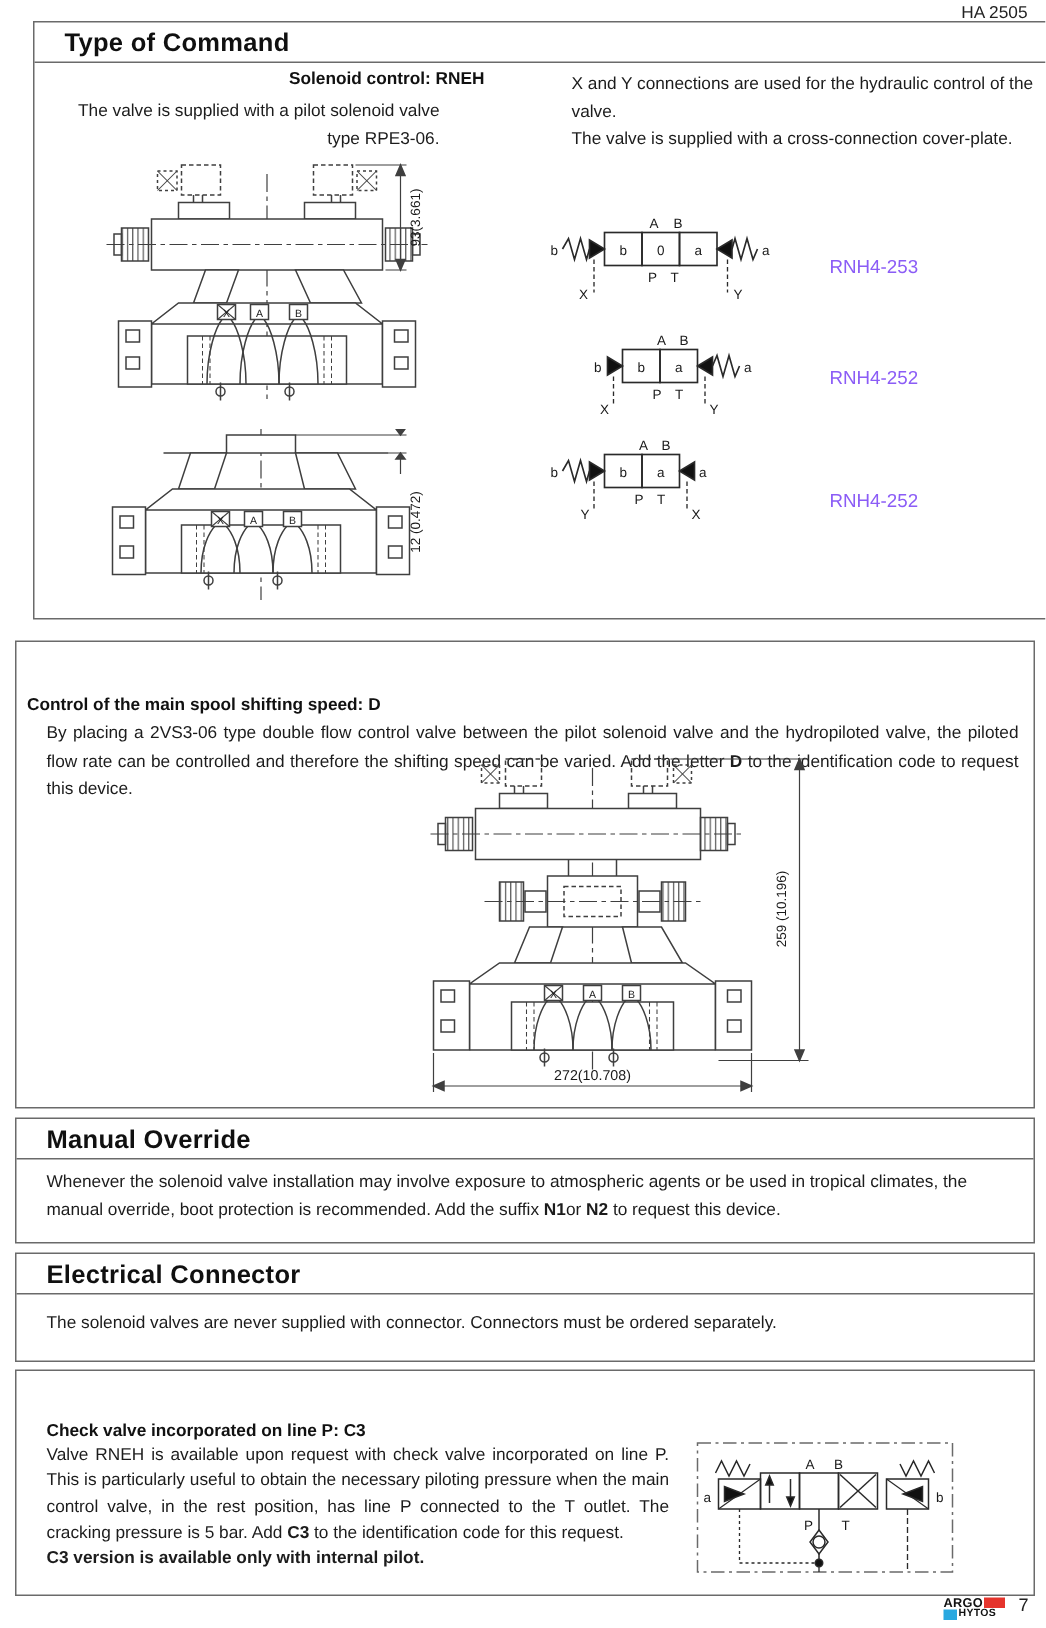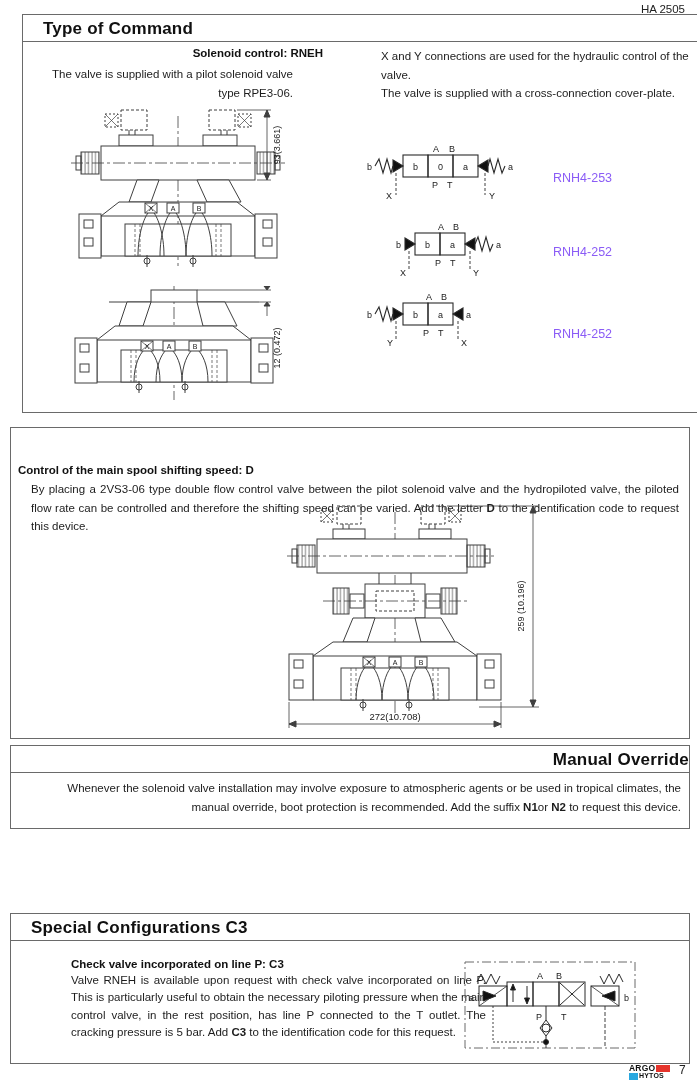--- a/index.html
+++ b/index.html
@@ -326,35 +326,39 @@
         <polygon points="228,222 221,219 221,225" fill="#3f3f3f"></polygon>
       </g>
       <text x="96" y="163" font-size="7" text-anchor="middle">X</text>
       <text x="122" y="163" font-size="7" text-anchor="middle">A</text>
       <text x="148" y="163" font-size="7" text-anchor="middle">B</text>
       <text transform="translate(251 104) rotate(-90)" font-size="9" text-anchor="middle">259 (10.196)</text>
       <text x="122" y="218" font-size="9.5" text-anchor="middle">272(10.708)</text>
     </svg>
   </div>
 
-  <div class="panel" style="top:745px;height:82px;text-align:right;">
+  <div class="panel" style="top:745px;height:82px;">
     <div class="panel-head">
       <h2>Manual Override</h2>
     </div>
     <p class="txt abs" style="left:20px;top:33px;width:650px;"><span>Whenever the solenoid valve installation may involve exposure to atmospheric agents or be used in tropical climates, the manual override, boot protection is recommended. Add the suffix </span><span style="font-weight: bold;">N1</span><span>or </span><span style="font-weight: bold;">N2</span><span> to request this device.</span></p>
   </div>
 
+  <div class="panel" style="top:835px;height:71px;">
+    <div class="panel-head">
+      <h2>Electrical Connector</h2>
+    </div>
+    <p class="txt abs" style="left:20px;top:37px;width:650px;">The solenoid valves are never supplied with connector. Connectors must be ordered separately.</p>
+  </div>
 
   <div class="panel" style="top:913px;height:149px;">
-    <div class="panel-head">
-      <h2>Special Configurations C3</h2>
-    </div>
-    <div class="abs" style="left:20px;top:44px;width:415px;margin-left:40px;">
+    <div class="abs" style="left:20px;top:34px;width:415px;">
       <p class="sub" style="margin-bottom:2px;">Check valve incorporated on line P: C3</p>
       <p class="txt just" style="line-height:1.5;"><span>Valve RNEH is available upon request with check valve incorporated on line P. This is particularly useful to obtain the necessary piloting pressure when the main control valve, in the rest position, has line P connected to the T outlet. The cracking pressure is 5 bar. Add </span><span style="font-weight: bold;">C3</span><span> to the identification code for this request.</span></p>
+      <p class="txt" style="font-weight:bold;line-height:1.5;">C3 version is available only with internal pilot.</p>
     </div>
 
     <svg class="abs" style="left:452px;top:46px;" width="178" height="92" viewBox="0 0 178 92">
       <g stroke="#2a2a2a" stroke-width="1" fill="none">
         <rect x="2" y="2" width="170" height="86" stroke-dasharray="9 3 2 3" stroke="#6a6a6a"></rect>
         <rect x="44" y="22" width="26" height="24"></rect>
           <rect x="70" y="22" width="26" height="24"></rect>
           <rect x="96" y="22" width="26" height="24"></rect>
         <line x1="50" y1="42" x2="50" y2="27"></line>
           <polygon points="50,24 47.5,30 52.5,30" fill="#111"></polygon>

